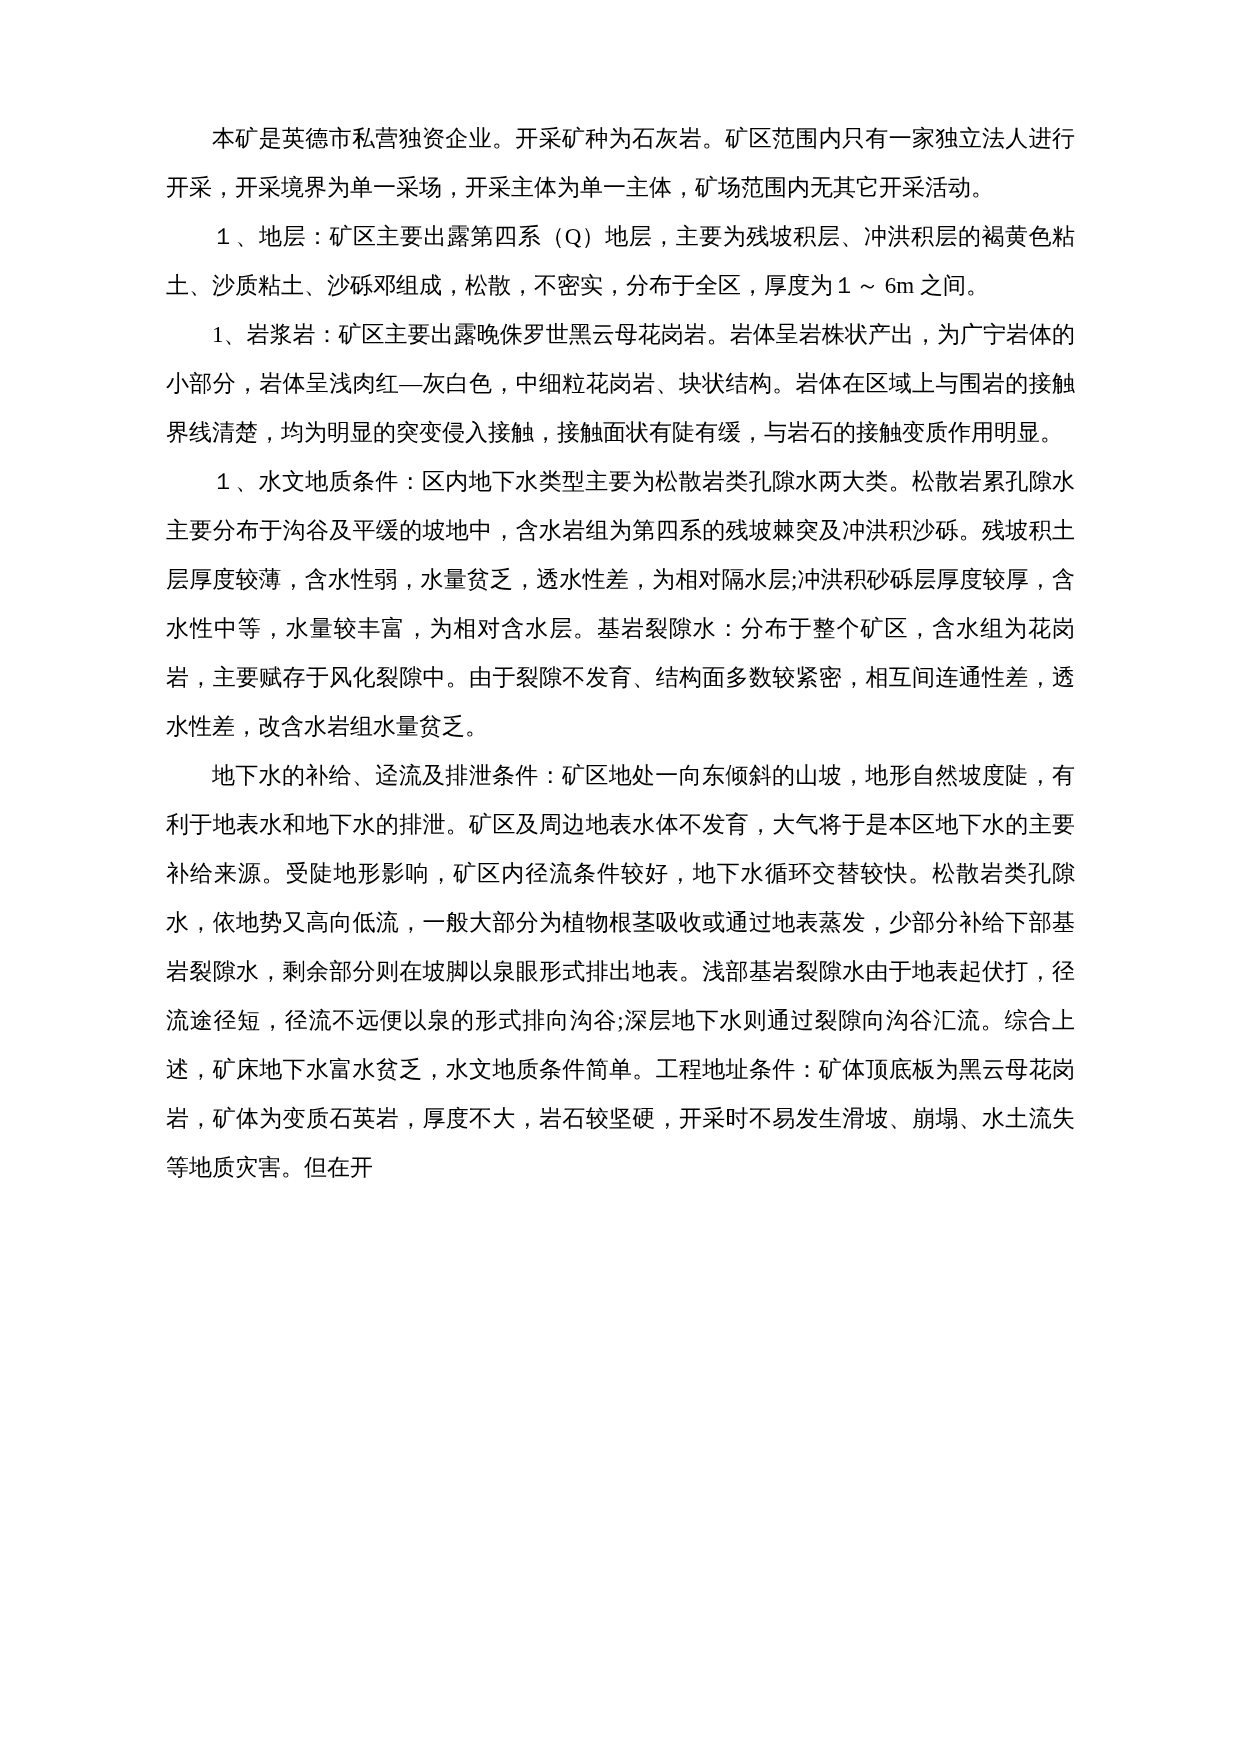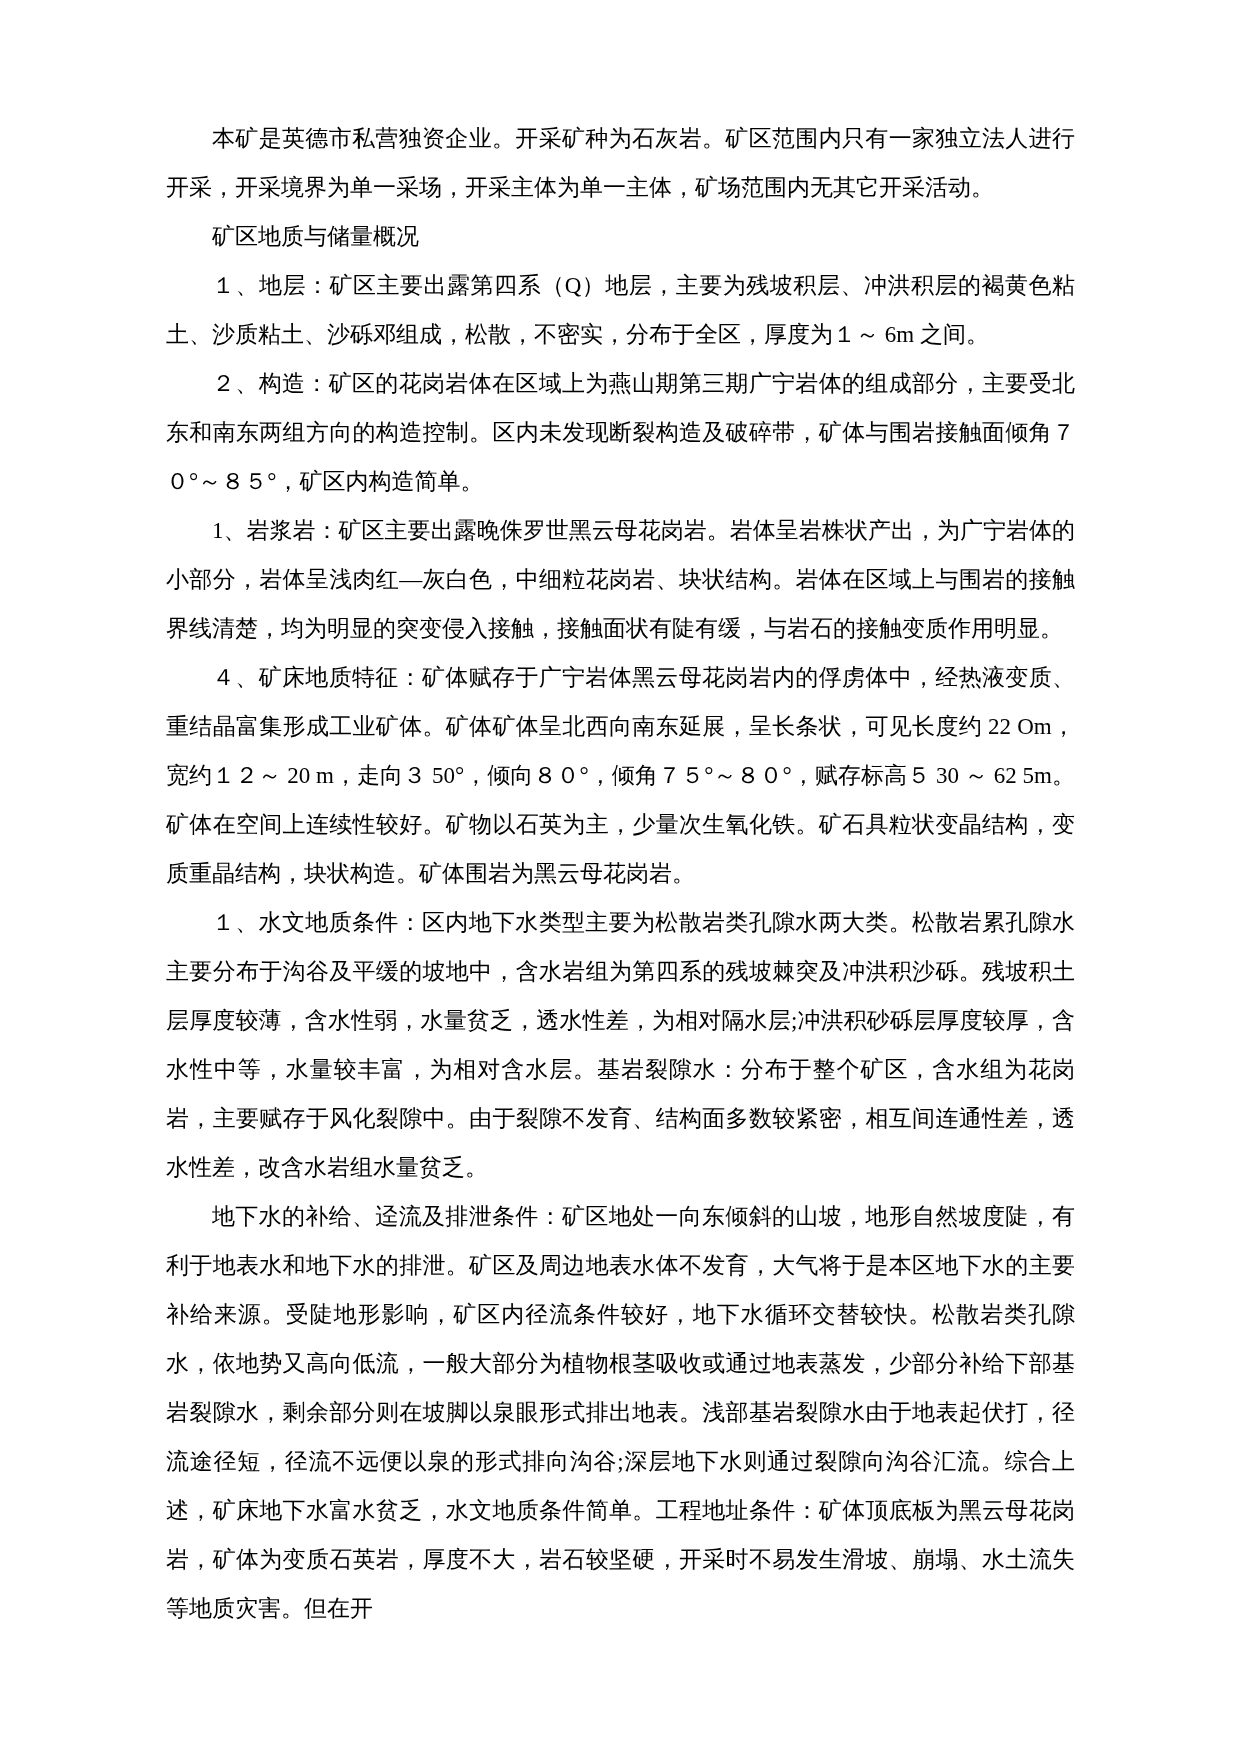--- a/index.html
+++ b/index.html
@@ -28,21 +28,18 @@
     text-indent: 2em;
     word-break: break-all;
   }
 </style>
 </head>
 <body>
 
 <div class="page">
   <div class="doc-body">
     <p>本矿是英德市私营独资企业。开采矿种为石灰岩。矿区范围内只有一家独立法人进行开采，开采境界为单一采场，开采主体为单一主体，矿场范围内无其它开采活动。</p>
-    <p>矿区地质与储量概况</p>
     <p>１、地层：矿区主要出露第四系（Q）地层，主要为残坡积层、冲洪积层的褐黄色粘土、沙质粘土、沙砾邓组成，松散，不密实，分布于全区，厚度为１～ 6m 之间。</p>
-    <p>２、构造：矿区的花岗岩体在区域上为燕山期第三期广宁岩体的组成部分，主要受北东和南东两组方向的构造控制。区内未发现断裂构造及破碎带，矿体与围岩接触面倾角７０°～８５°，矿区内构造简单。</p>
     <p>1、岩浆岩：矿区主要出露晚侏罗世黑云母花岗岩。岩体呈岩株状产出，为广宁岩体的小部分，岩体呈浅肉红—灰白色，中细粒花岗岩、块状结构。岩体在区域上与围岩的接触界线清楚，均为明显的突变侵入接触，接触面状有陡有缓，与岩石的接触变质作用明显。</p>
-    <p>４、矿床地质特征：矿体赋存于广宁岩体黑云母花岗岩内的俘虏体中，经热液变质、重结晶富集形成工业矿体。矿体矿体呈北西向南东延展，呈长条状，可见长度约 22 Om，宽约１２～ 20 m，走向３ 50°，倾向８０°，倾角７５°～８０°，赋存标高５ 30 ～ 62 5m。矿体在空间上连续性较好。矿物以石英为主，少量次生氧化铁。矿石具粒状变晶结构，变质重晶结构，块状构造。矿体围岩为黑云母花岗岩。</p>
     <p>１、水文地质条件：区内地下水类型主要为松散岩类孔隙水两大类。松散岩累孔隙水主要分布于沟谷及平缓的坡地中，含水岩组为第四系的残坡棘突及冲洪积沙砾。残坡积土层厚度较薄，含水性弱，水量贫乏，透水性差，为相对隔水层;冲洪积砂砾层厚度较厚，含水性中等，水量较丰富，为相对含水层。基岩裂隙水：分布于整个矿区，含水组为花岗岩，主要赋存于风化裂隙中。由于裂隙不发育、结构面多数较紧密，相互间连通性差，透水性差，改含水岩组水量贫乏。</p>
     <p>地下水的补给、迳流及排泄条件：矿区地处一向东倾斜的山坡，地形自然坡度陡，有利于地表水和地下水的排泄。矿区及周边地表水体不发育，大气将于是本区地下水的主要补给来源。受陡地形影响，矿区内径流条件较好，地下水循环交替较快。松散岩类孔隙水，依地势又高向低流，一般大部分为植物根茎吸收或通过地表蒸发，少部分补给下部基岩裂隙水，剩余部分则在坡脚以泉眼形式排出地表。浅部基岩裂隙水由于地表起伏打，径流途径短，径流不远便以泉的形式排向沟谷;深层地下水则通过裂隙向沟谷汇流。综合上述，矿床地下水富水贫乏，水文地质条件简单。工程地址条件：矿体顶底板为黑云母花岗岩，矿体为变质石英岩，厚度不大，岩石较坚硬，开采时不易发生滑坡、崩塌、水土流失等地质灾害。但在开</p>
   </div>
 </div>
 
 </body></html>

